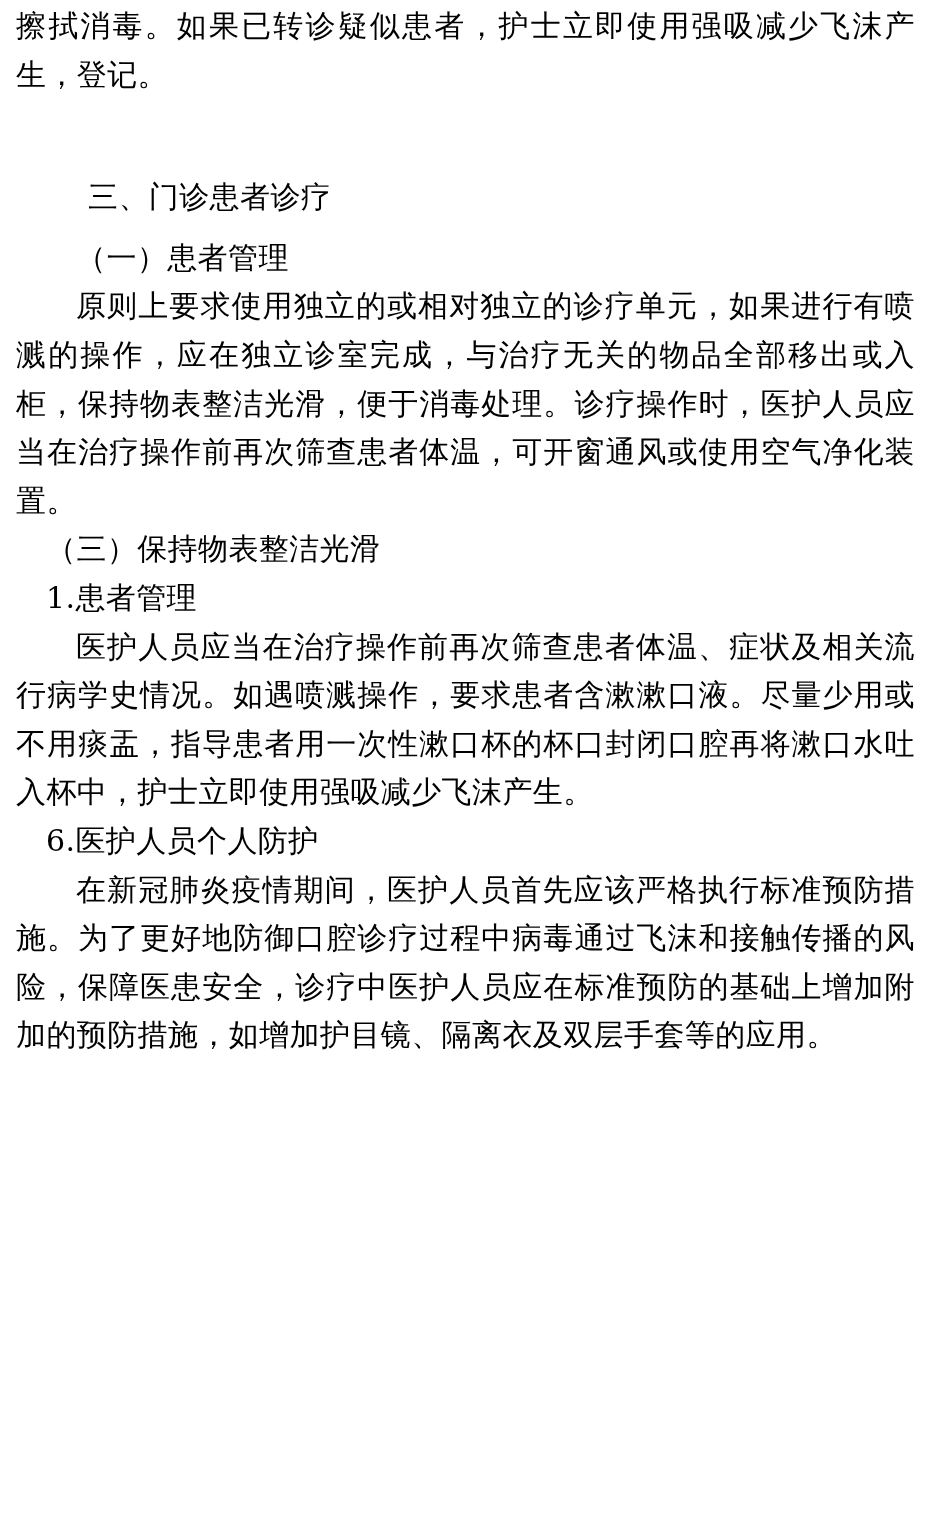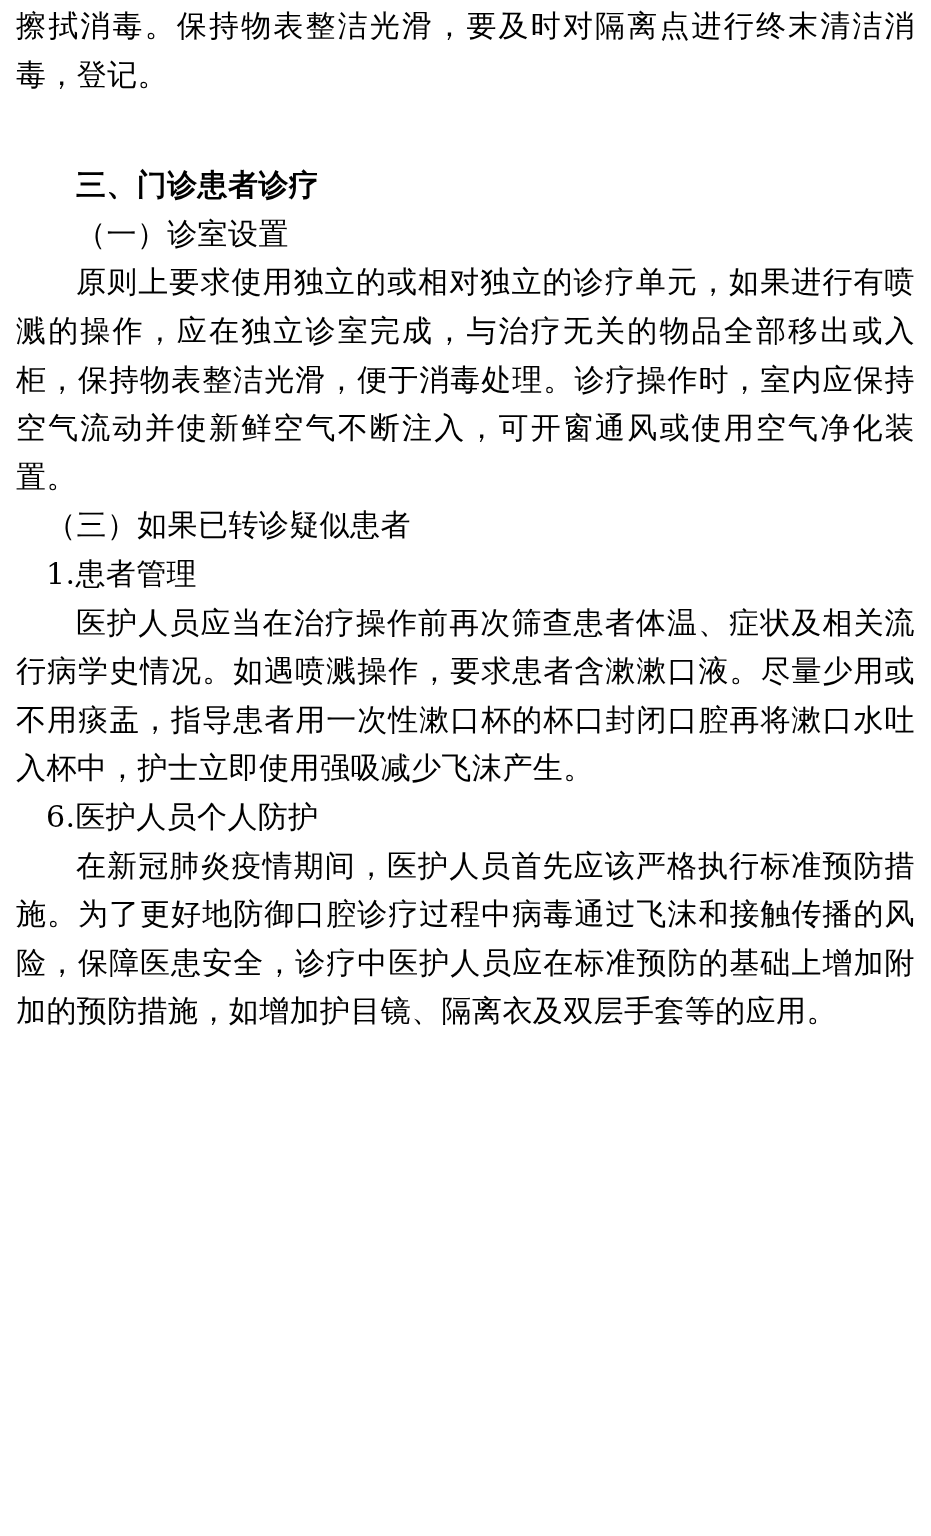--- a/index.html
+++ b/index.html
@@ -32,49 +32,49 @@
   .para {
     text-indent: 0;
   }
   .indent2 {
     text-indent: 60px;
   }
   .indent1 {
     text-indent: 30px;
   }
   .heading {
-    font-weight: bold;
+    font-weight: normal;
     font-size: 30px;
     line-height: 1.62;
     text-indent: 60px;
-    margin: 0;
+    margin: 12px;
   }
   .gap-lg {
     height: 62px;
   }
 </style>
 </head>
 <body>
 
 <div class="page">
   <div class="doc-body">
 
-    <p class="para">擦拭消毒。保持物表整洁光滑，要及时对隔离点进行终末清洁消毒，登记。</p>
+    <p class="para">擦拭消毒。如果已转诊疑似患者，护士立即使用强吸减少飞沫产生，登记。</p>
 
     <div class="gap-lg"></div>
 
     <p class="heading">三、门诊患者诊疗</p>
 
-    <p class="para indent2">（一）诊室设置</p>
+    <p class="para indent2">（一）患者管理</p>
 
-    <p class="para indent2">原则上要求使用独立的或相对独立的诊疗单元，如果进行有喷溅的操作，应在独立诊室完成，与治疗无关的物品全部移出或入柜，保持物表整洁光滑，便于消毒处理。诊疗操作时，室内应保持空气流动并使新鲜空气不断注入，可开窗通风或使用空气净化装置。</p>
+    <p class="para indent2">原则上要求使用独立的或相对独立的诊疗单元，如果进行有喷溅的操作，应在独立诊室完成，与治疗无关的物品全部移出或入柜，保持物表整洁光滑，便于消毒处理。诊疗操作时，医护人员应当在治疗操作前再次筛查患者体温，可开窗通风或使用空气净化装置。</p>
 
 
 
-    <p class="para indent1">（三）如果已转诊疑似患者</p>
+    <p class="para indent1">（三）保持物表整洁光滑</p>
 
     <p class="para indent1">1.患者管理</p>
 
     <p class="para indent2">医护人员应当在治疗操作前再次筛查患者体温、症状及相关流行病学史情况。如遇喷溅操作，要求患者含漱漱口液。尽量少用或不用痰盂，指导患者用一次性漱口杯的杯口封闭口腔再将漱口水吐入杯中，护士立即使用强吸减少飞沫产生。</p>
 
     <p class="para indent1">6.医护人员个人防护</p>
 
     <p class="para indent2">在新冠肺炎疫情期间，医护人员首先应该严格执行标准预防措施。为了更好地防御口腔诊疗过程中病毒通过飞沫和接触传播的风险，保障医患安全，诊疗中医护人员应在标准预防的基础上增加附加的预防措施，如增加护目镜、隔离衣及双层手套等的应用。</p>
 
   </div>

